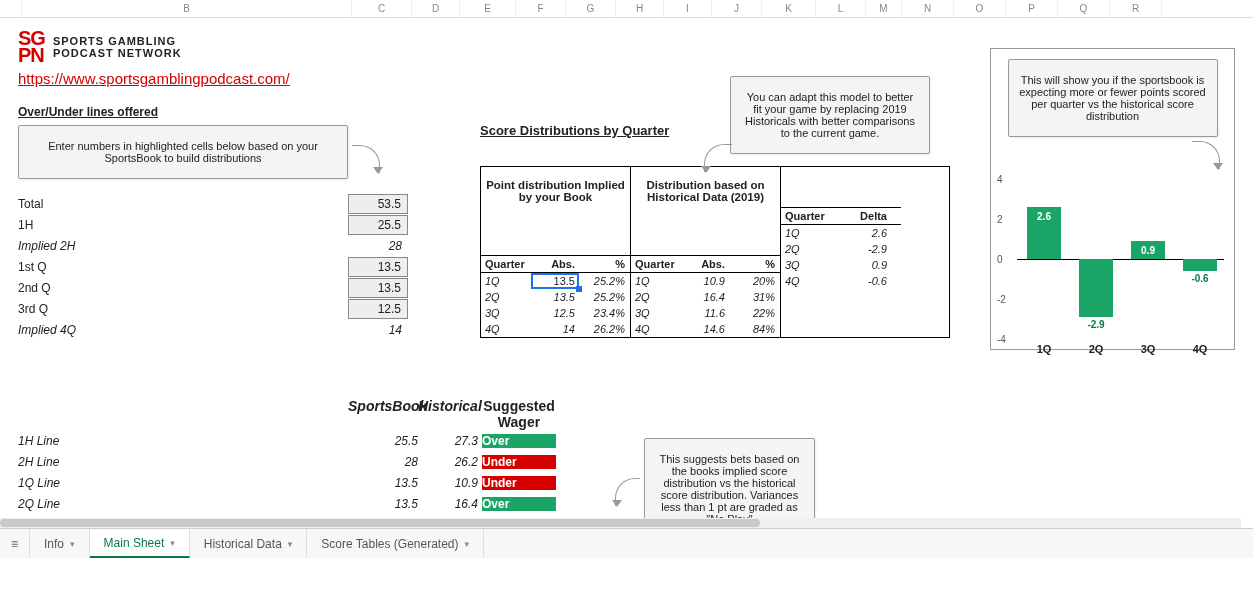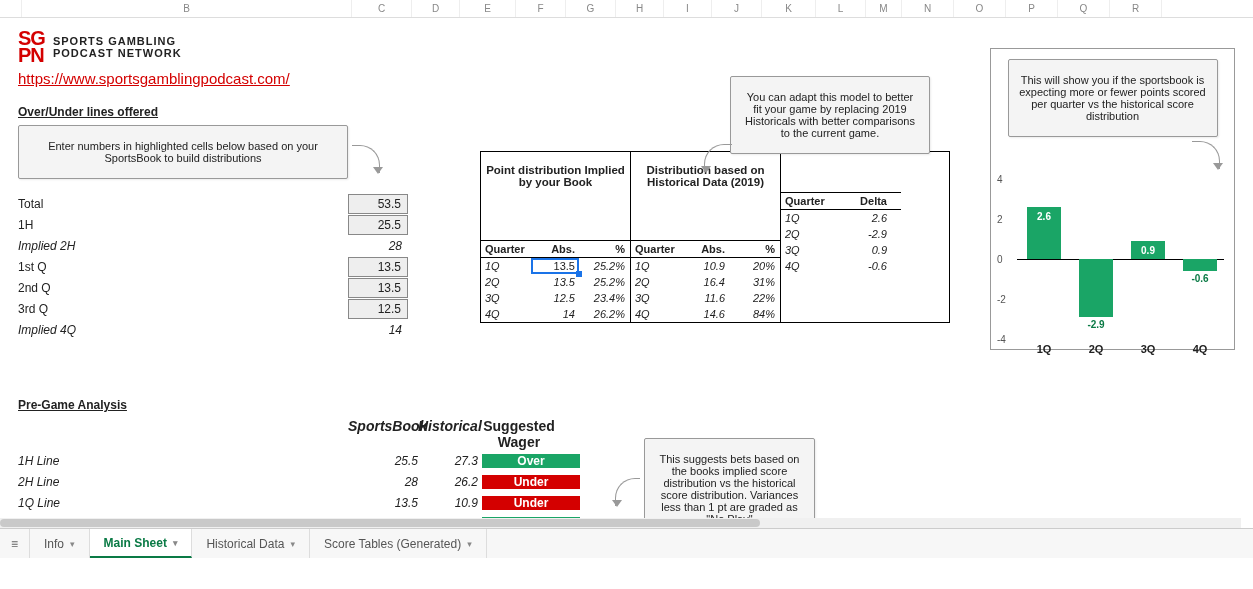--- a/index.html
+++ b/index.html
@@ -103,33 +103,33 @@
   .bar-label.neg { color:#0a7a45;}
   .x-label { position:absolute; bottom:-16px; width:34px; text-align:center; font-weight:700; font-size:11px;}
   
   .pga { margin-top: 58px;}
   .pga-head { display:flex; font-weight:700; font-size:14px;}
   .pga-head div { text-align:center; }
   .pga-row { display:flex; align-items:center; height:21px;}
   .pga-l { width: 330px; font-style:italic; }
   .pga-sb { width:70px; text-align:right; font-style:italic;}
   .pga-h { width:60px; text-align:right; font-style:italic;}
-  .pga-sw { width:98px; text-align:center; font-weight:700; color:#fff; margin-left:4px;}
+  .pga-sw { width:74px; font-weight:700; color:#fff; margin-left:4px;}
   .sw-over { background:#1aa566;}
   .sw-under{ background:#d40000;}
   .sw-np { background:transparent; color:#222; font-weight:400;}
   
   .tab-bar {
     position:absolute; left:0; right:0; bottom:0; height:30px;
     border-top:1px solid #ccc; background:#f7f7f7; display:flex; align-items:stretch;
     font-size:12px;
   }
   .tab-menu { width:30px; display:flex; align-items:center; justify-content:center; color:#666; border-right:1px solid #ddd;}
   .tab { padding:0 14px; display:flex; align-items:center; gap:6px; color:#555; border-right:1px solid #ddd; cursor:pointer;}
-  .tab.active { color:#0a7a45; font-weight:700; background:#fff; border-bottom:2px solid #0a7a45;}
+  .tab.active { color:#0a7a45; font-weight:400; background:#fff; border-bottom:2px solid #0a7a45;}
   .tab .caret { font-size:9px; color:#888;}
   .scroll-track { position:absolute; left:0; right:12px; bottom:30px; height:10px; background:#f0f0f0;}
   .scroll-thumb { position:absolute; left:0; width:760px; top:1px; bottom:1px; background:#c9c9c9; border-radius:4px;}
   
   .call-dist { position:absolute; left: 730px; top: 58px; width: 200px;}
   .call-sw { position:absolute; left: 615px; top: 420px; width: 200px;}
 </style>
 </head>
 <body>
 
@@ -198,21 +198,20 @@
         <div class="input-cell">12.5</div>
       </div>
       <div class="row it">
         <div class="label-cell">Implied 4Q</div>
         <div class="val-cell">14</div>
       </div>
     </div>
 
   
   <div class="pga">
-    <div class="section-title">Pre-Game Analysis</div>
     <div class="pga-head">
       <div class="pga-l"></div>
       <div class="pga-sb">SportsBook</div>
       <div class="pga-h">Historical</div>
       <div class="pga-sw" style="color:#222;width:74px;">Suggested Wager</div>
     </div>
     <div id="pga-rows">
         <div class="pga-row">
           <div class="pga-l">1H Line</div>
           <div class="pga-sb">25.5</div>
@@ -241,20 +240,21 @@
           <div class="pga-l">3Q Line</div>
           <div class="pga-sb">12.5</div>
           <div class="pga-h">11.6</div>
           <div class="pga-sw sw-np">No Play</div>
         </div>
       </div>
   </div>
 
   
   <div class="dist-wrap">
+    <div class="dist-title">Score Distributions by Quarter</div>
     <div class="dist-tables">
 
       <div class="dist-col" style="width:150px;">
         <div class="dist-head">Point distribution Implied by your Book</div>
         <div class="dist-sub">
           <div class="c-q">Quarter</div>
           <div class="c-a">Abs.</div>
           <div class="c-p">%</div>
         </div>
         <div id="dist-book">

